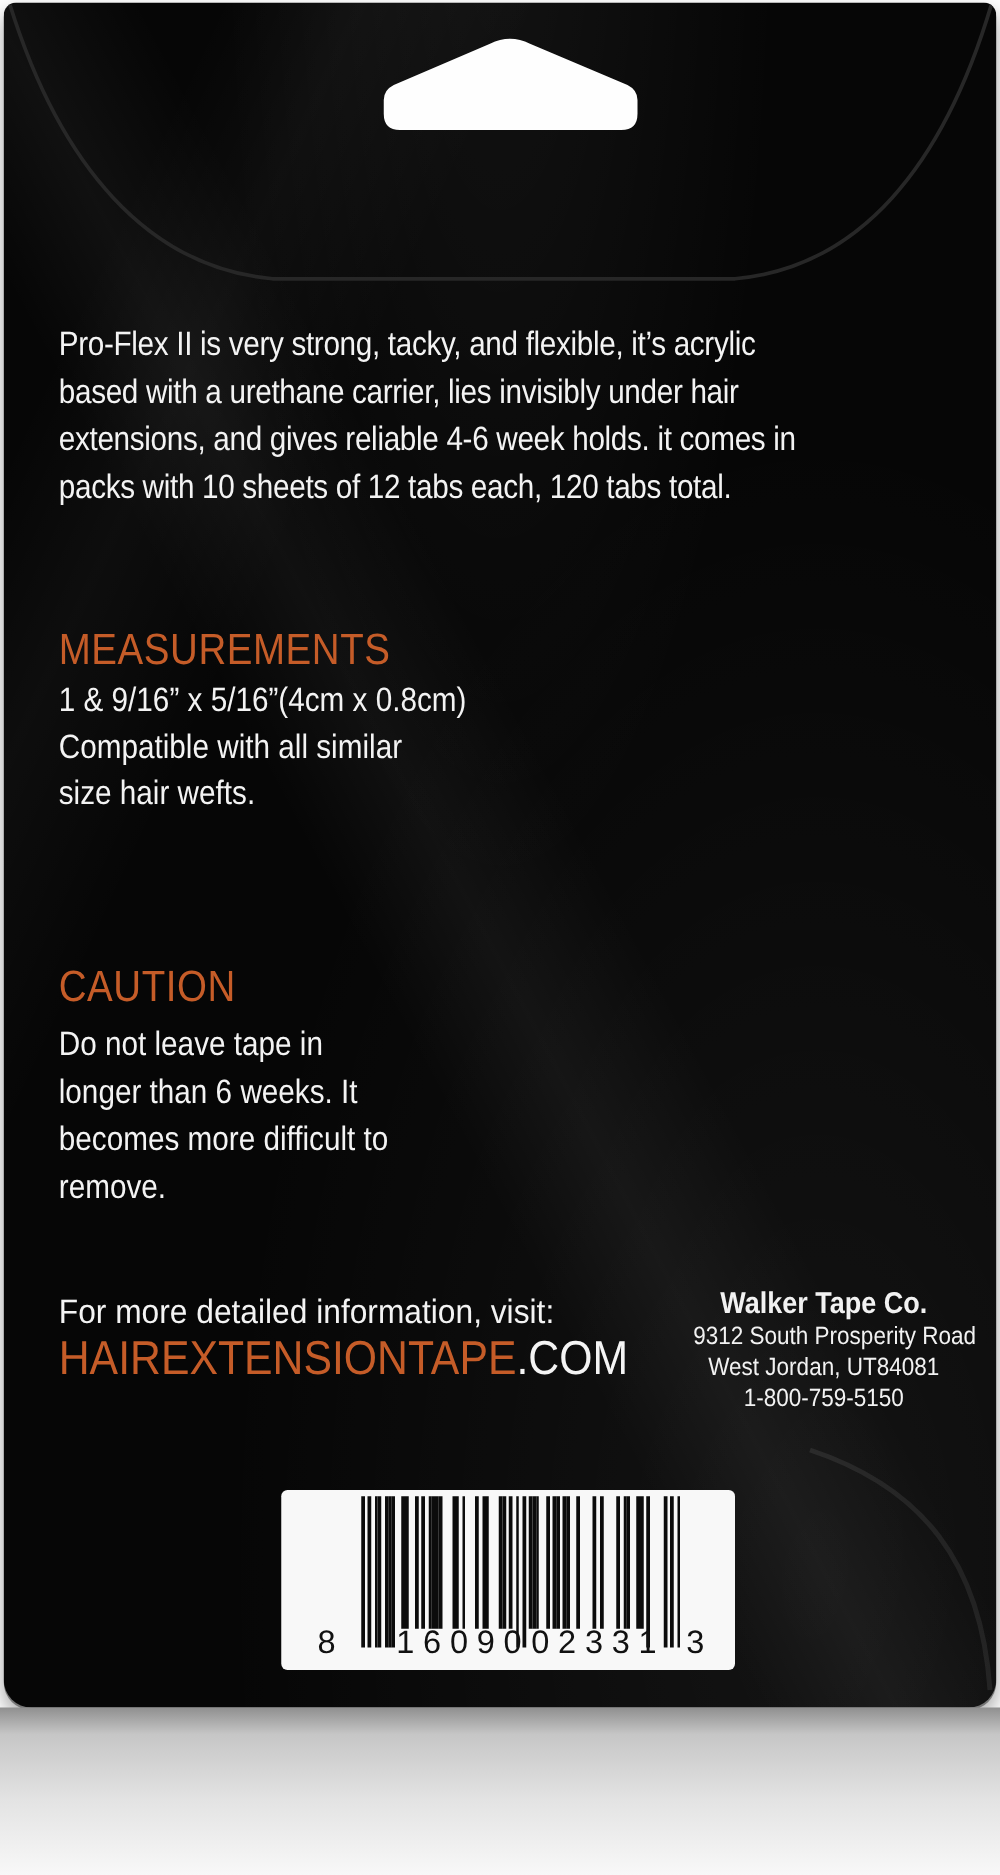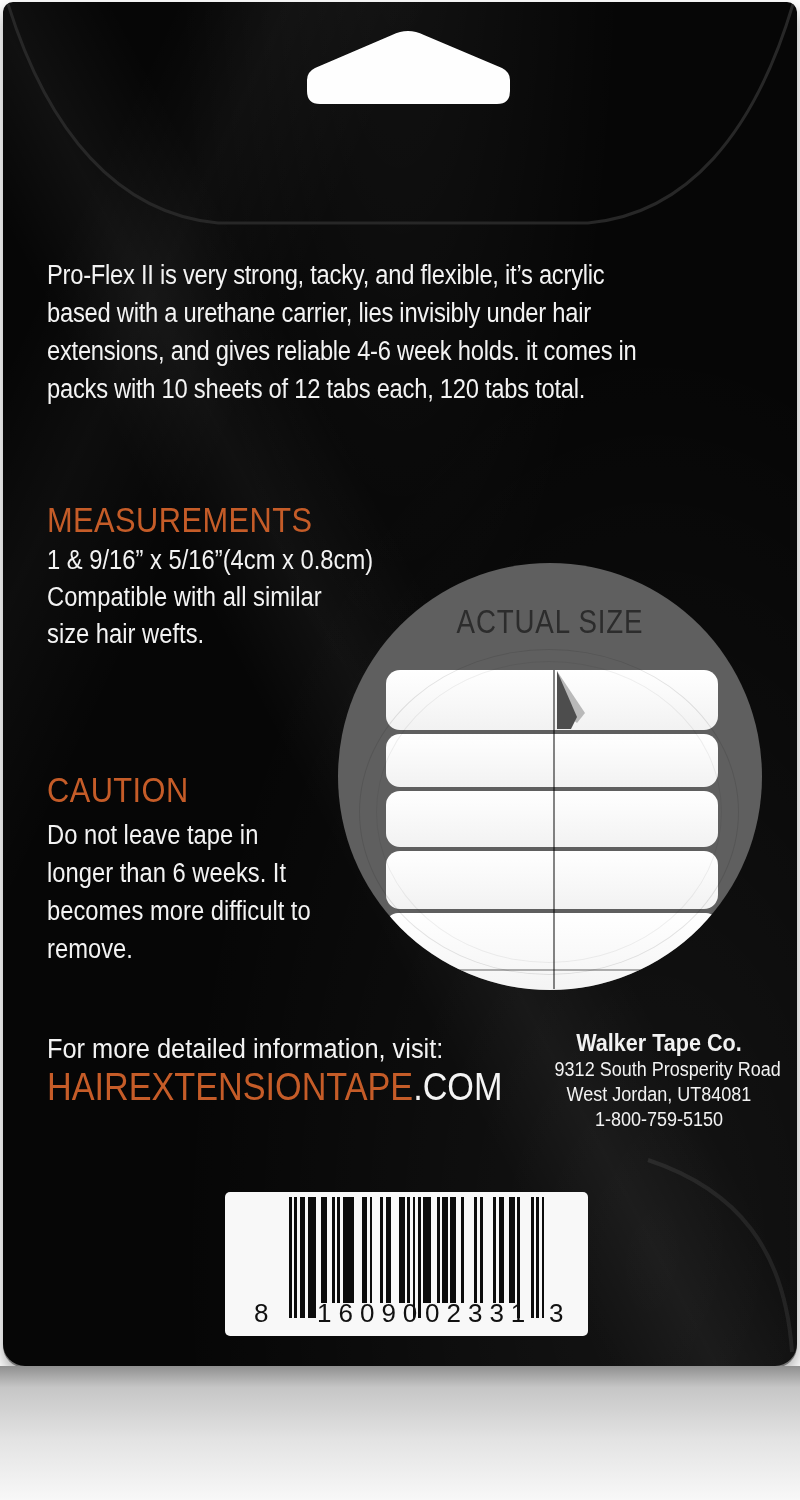--- a/index.html
+++ b/index.html
@@ -111,36 +111,20 @@
     </div>
 
     <div class="section-h caut-h">CAUTION</div>
     <div class="txt caut-b">
       <div>Do not leave tape in</div>
       <div>longer than 6 weeks. It</div>
       <div>becomes more difficult to</div>
       <div>remove.</div>
     </div>
 
-    <div class="circle">
-      <div class="actual-label">ACTUAL SIZE</div>
-      <div class="tab-row row1"></div>
-      <div class="tab-row row2"></div>
-      <div class="tab-row row3"></div>
-      <div class="tab-row row4"></div>
-      <div class="tab-row row5"></div>
-      <div class="die-arc arc1"></div>
-      <div class="die-arc arc2"></div>
-      <div class="center-cut"></div>
-      <div class="cross-cut"></div>
-      <svg class="peel" width="36" height="62">
-        <polygon points="2,0 30,42 22,52 13,45" fill="#b9b9b9"></polygon>
-        <polygon points="2,0 22,46 16,58 2,58" fill="#4d4d4d"></polygon>
-      </svg>
-    </div>
 
     <div class="txt visit">For more detailed information, visit:</div>
     <div class="site">
       <span class="o">HAIREXTENSIONTAPE</span><span class="w">.COM</span>
     </div>
 
     <div class="company">
       <div class="name">Walker Tape Co.</div>
       <div class="line">9312 South Prosperity Road</div>
       <div class="line">West Jordan, UT84081</div>

